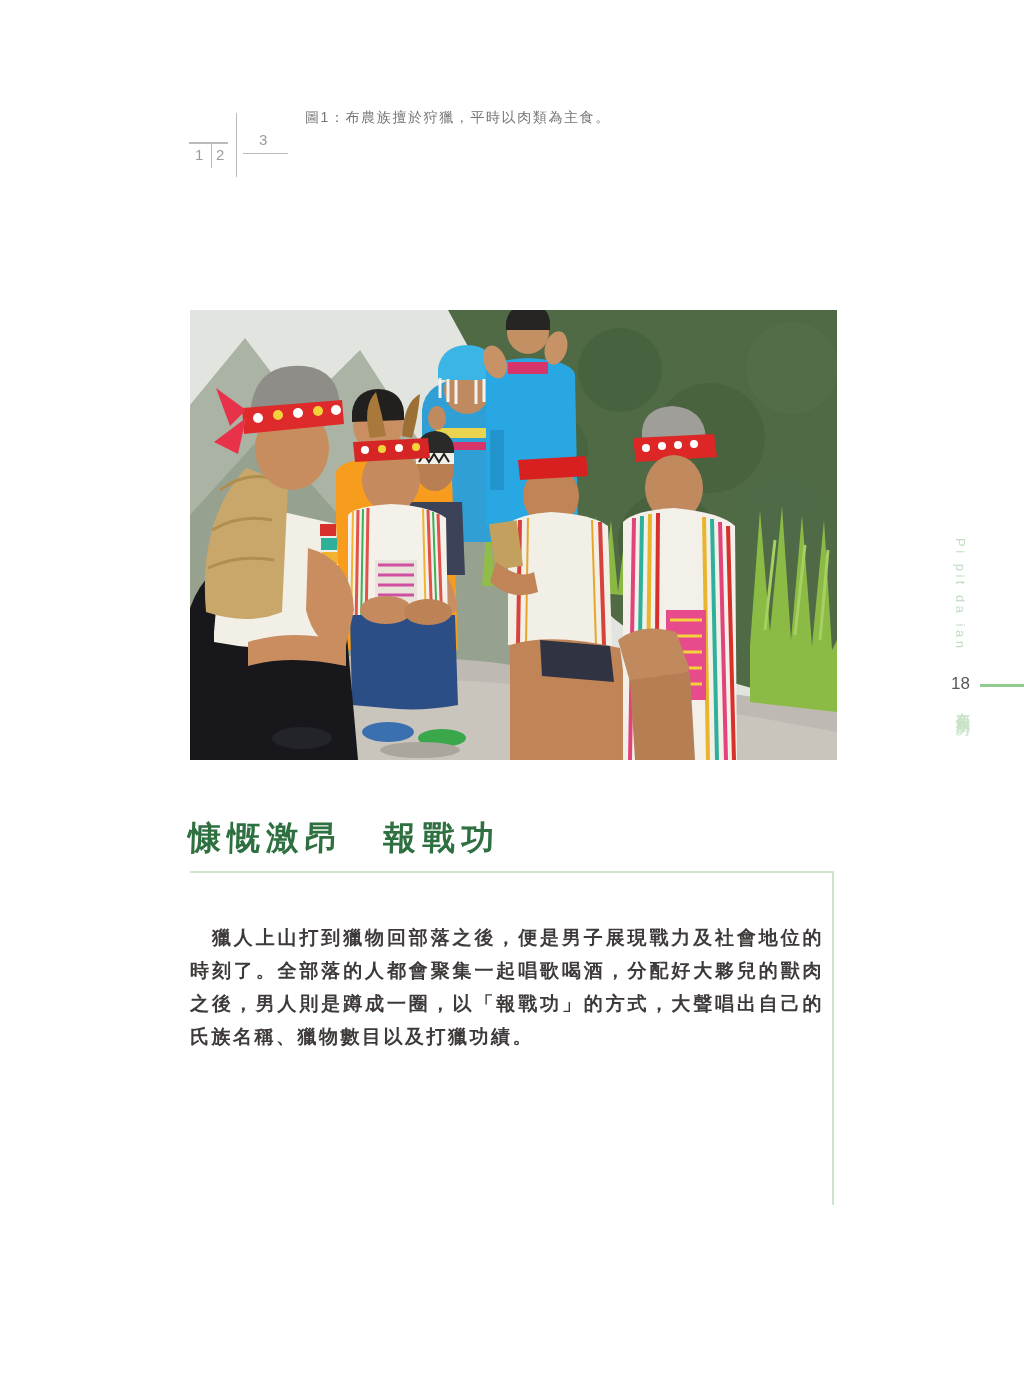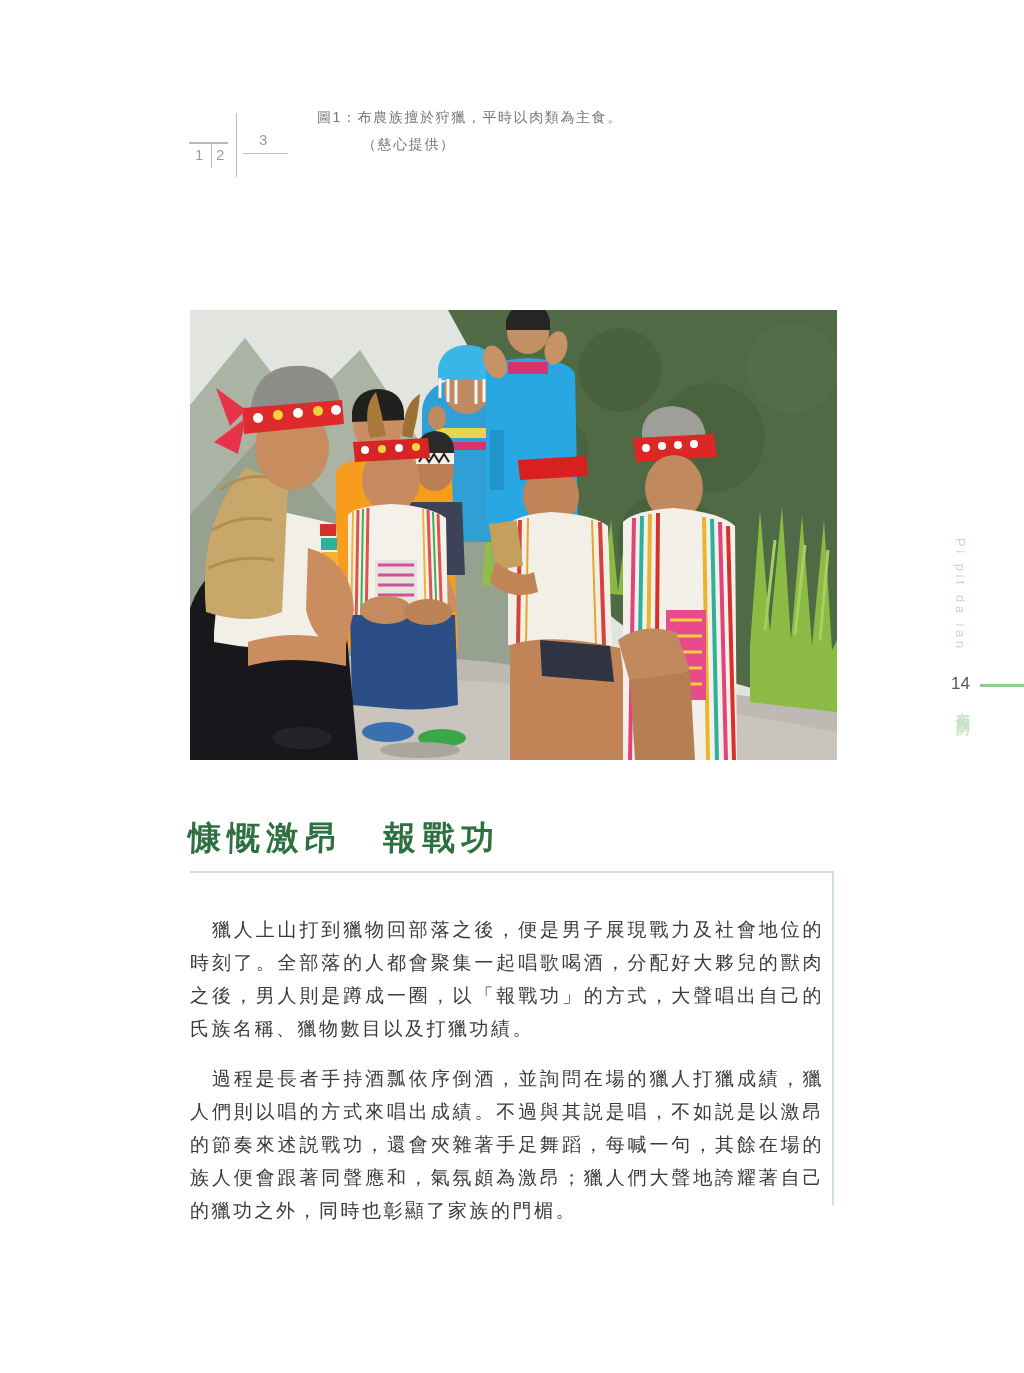--- a/index.html
+++ b/index.html
@@ -5,34 +5,34 @@
   html,body{margin:0;padding:0;background:#ffffff;}
   .page{
     position:relative;width:1024px;height:1373px;background:#ffffff;overflow:hidden;
     font-family:"Liberation Sans","DejaVu Sans",sans-serif;
   }
   
   .ind{position:absolute;color:#9b9c9c;font-size:15px;}
   .ind-line{position:absolute;background:#b9baba;}
   
   .captions{position:absolute;left:305px;top:104px;width:600px;color:#767474;
-    font-size:14px;line-height:27px;letter-spacing:1.6px;margin-left:12px;}
+    font-size:14px;line-height:27px;letter-spacing:1.6px;}
   .caption-credit{padding-left:45px;}
   
   .photo{position:absolute;left:190px;top:310px;width:647px;height:450px;overflow:hidden;}
   .photo svg{display:block;width:100%;height:100%;}
   
   .heading{position:absolute;left:188px;top:816px;color:#2e7040;font-size:33px;
     letter-spacing:6px;font-weight:bold;transform:skewX(-2deg);}
   .rule-h{position:absolute;left:190px;top:871px;width:644px;height:2px;background:#cbe4cb;}
   .rule-v{position:absolute;left:832px;top:871px;width:2px;height:334px;background:#cbe4cb;}
   
   .bodytext{position:absolute;left:190px;top:905px;width:634px;color:#3e3a39;
     font-size:19px;line-height:33px;letter-spacing:2.5px;text-align:justify;}
-  .bodytext p{margin:8px 0 17px 0;text-indent:22px;}
+  .bodytext p{margin:16px 0 17px 0;text-indent:22px;font-weight:bold;}
   
   .v-roman{position:absolute;left:953px;top:538px;height:150px;writing-mode:vertical-rl;
     color:#c2dcc2;font-size:13px;letter-spacing:3.5px;}
   .page-num{position:absolute;left:951px;top:674px;color:#595757;font-size:17px;}
   .page-num-rule{position:absolute;left:980px;top:684px;width:44px;height:3px;background:#8fcd8f;}
   .v-cjk{position:absolute;left:953px;top:700px;height:110px;writing-mode:vertical-rl;
     text-orientation:upright;color:#c7e2c7;font-size:15px;letter-spacing:2px;}
 </style>
 </head>
 <body>
@@ -44,21 +44,20 @@
     <span class="ind" style="left:195px;top:146px;">1</span>
     <div class="ind-line" style="left:211px;top:142px;width:1px;height:26px;"></div>
     <span class="ind" style="left:216px;top:146px;">2</span>
     <div class="ind-line" style="left:236px;top:113px;width:1px;height:64px;"></div>
     <span class="ind" style="left:259px;top:131px;">3</span>
     <div class="ind-line" style="left:243px;top:153px;width:45px;height:1px;"></div>
   </div>
 
   <div class="captions">
     <div>圖1：布農族擅於狩獵，平時以肉類為主食。</div>
-    <div class="caption-credit">（慈心提供）</div>
   </div>
 
   <div class="photo" title="族中男子蹲成一圈報戰功：布農族長者與族人穿著傳統服飾，紅色頭帶、白色織紋背心，一人手持竹杯喝小米酒，背景為山林與稻草。">
     <svg viewBox="0 0 647 450" xmlns="http://www.w3.org/2000/svg">
       <rect width="647" height="450" fill="#e2e4df"></rect>
       <g>
         <path d="M0,95 L55,28 L110,100 L170,40 L235,140 L300,85 L345,170 L345,450 L0,450 Z" fill="#aab3a4"></path>
         <path d="M0,205 L75,122 L160,218 L240,142 L320,242 L372,192 L372,450 L0,450 Z" fill="#96a28f"></path>
       </g>
       <g>
@@ -212,21 +211,20 @@
       </g>
     </svg>
   </div>
 
   <div class="heading">慷慨激昂　報戰功</div>
   <div class="rule-h"></div>
   <div class="rule-v"></div>
 
   <div class="bodytext">
     <p>獵人上山打到獵物回部落之後，便是男子展現戰力及社會地位的時刻了。全部落的人都會聚集一起唱歌喝酒，分配好大夥兒的獸肉之後，男人則是蹲成一圈，以「報戰功」的方式，大聲唱出自己的氏族名稱、獵物數目以及打獵功績。</p>
-    <p>過程是長者手持酒瓢依序倒酒，並詢問在場的獵人打獵成績，獵人們則以唱的方式來唱出成績。不過與其説是唱，不如説是以激昂的節奏來述説戰功，還會夾雜著手足舞蹈，每喊一句，其餘在場的族人便會跟著同聲應和，氣氛頗為激昂；獵人們大聲地誇耀著自己的獵功之外，同時也彰顯了家族的門楣。</p>
   </div>
 
   <div class="v-roman">Pi pit da ian</div>
-  <div class="page-num">14</div>
+  <div class="page-num">18</div>
   <div class="page-num-rule"></div>
   <div class="v-cjk">布農族廚房</div>
 
 </div>
 
 </body></html>

